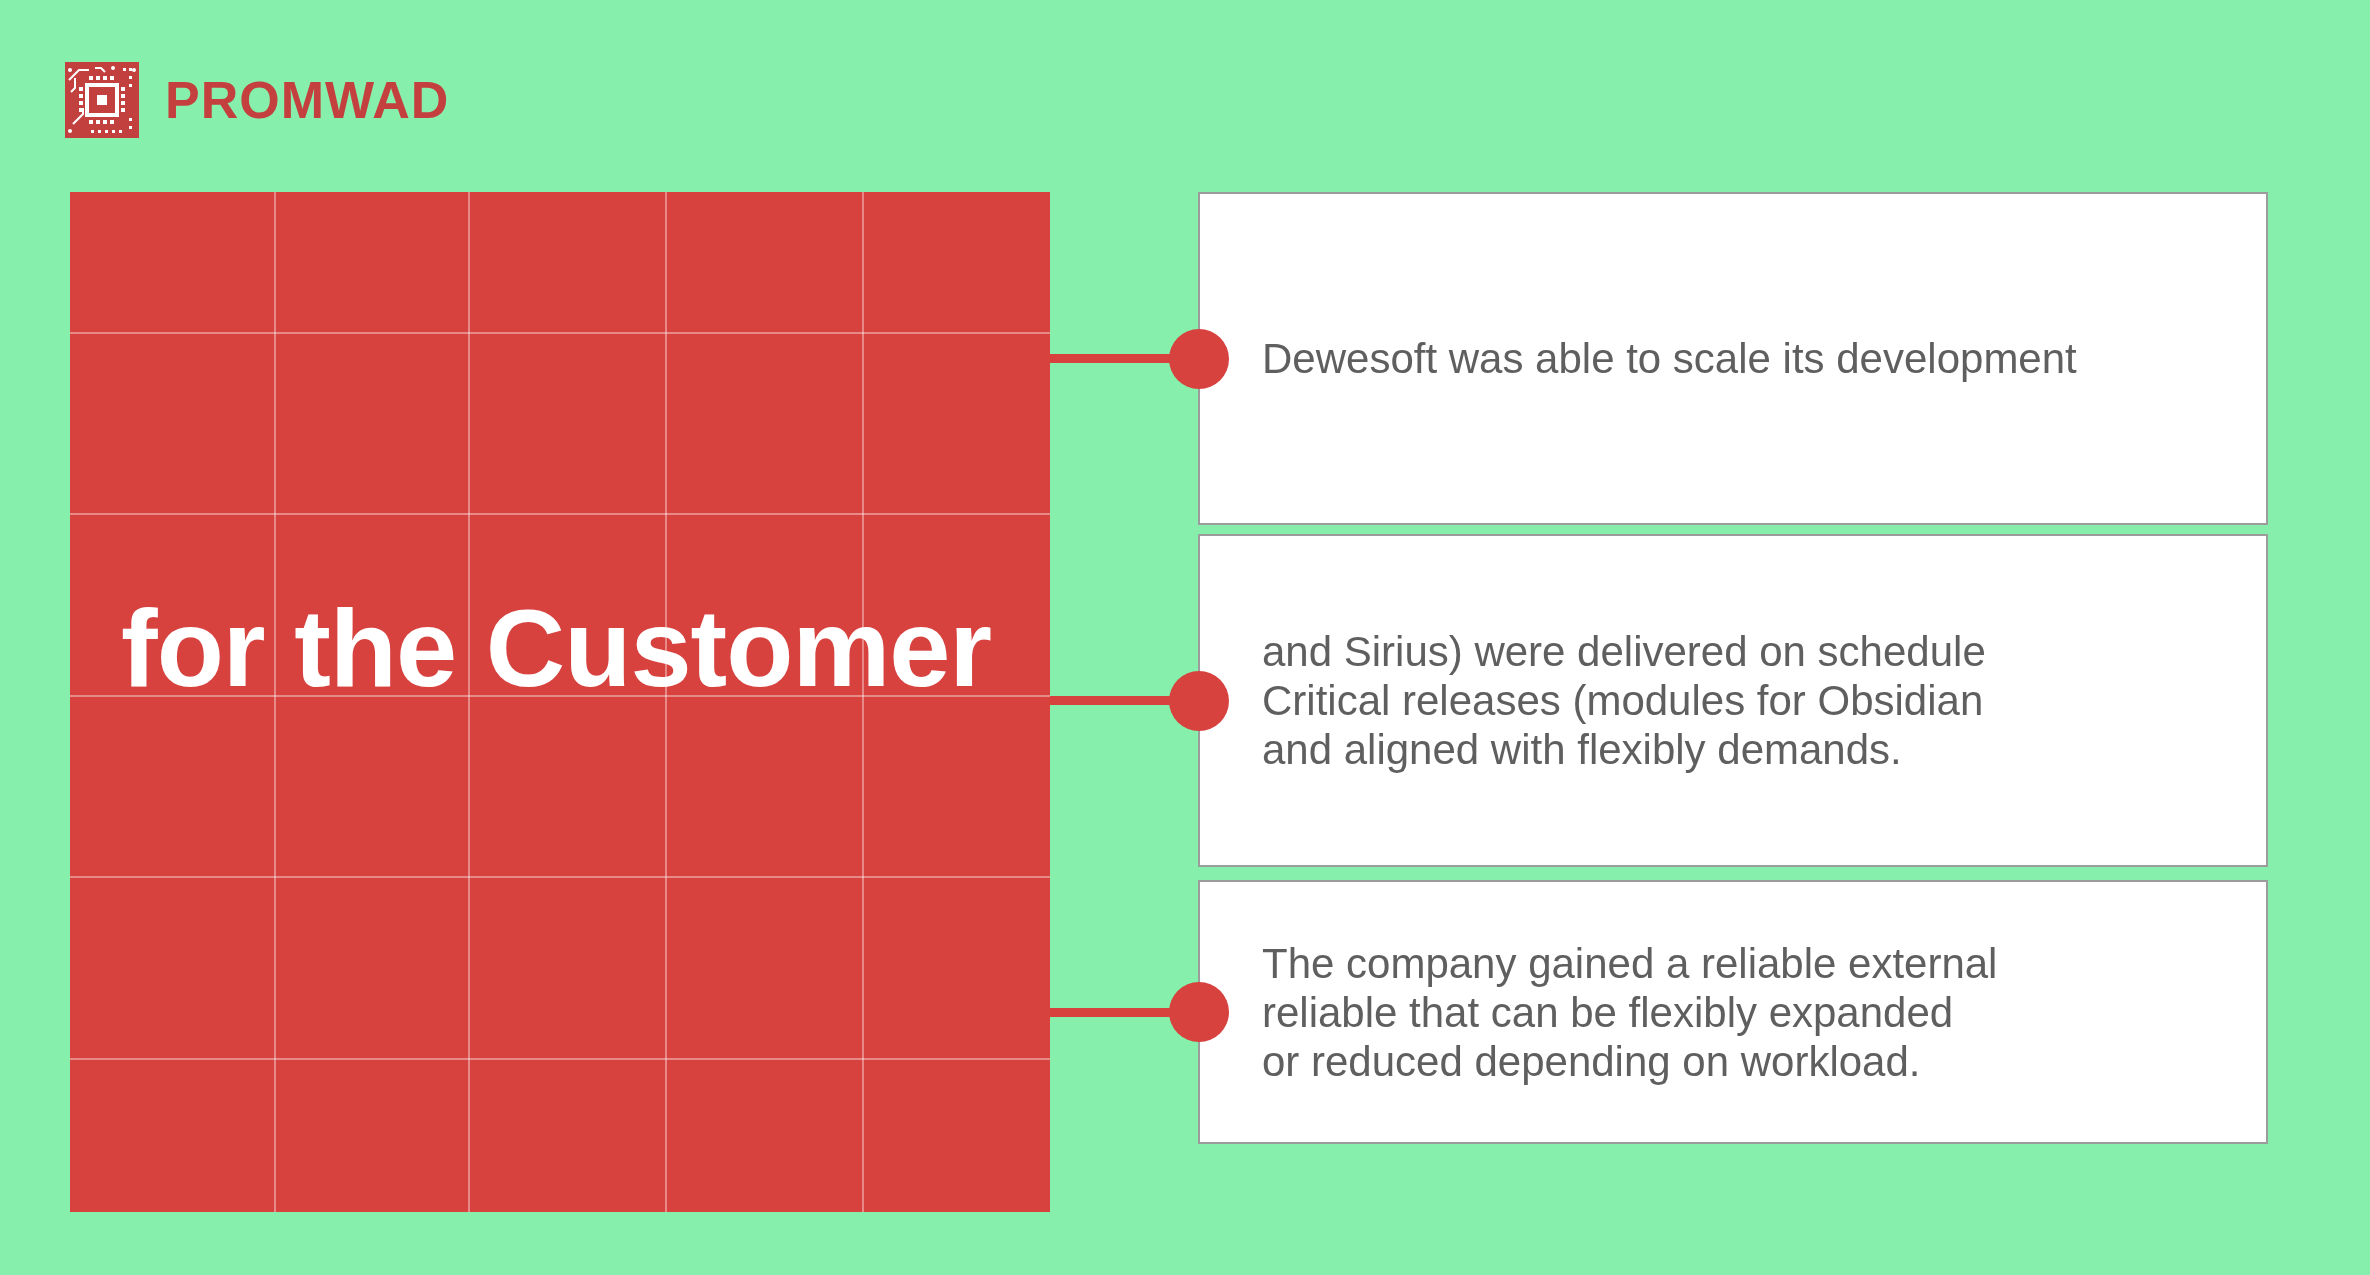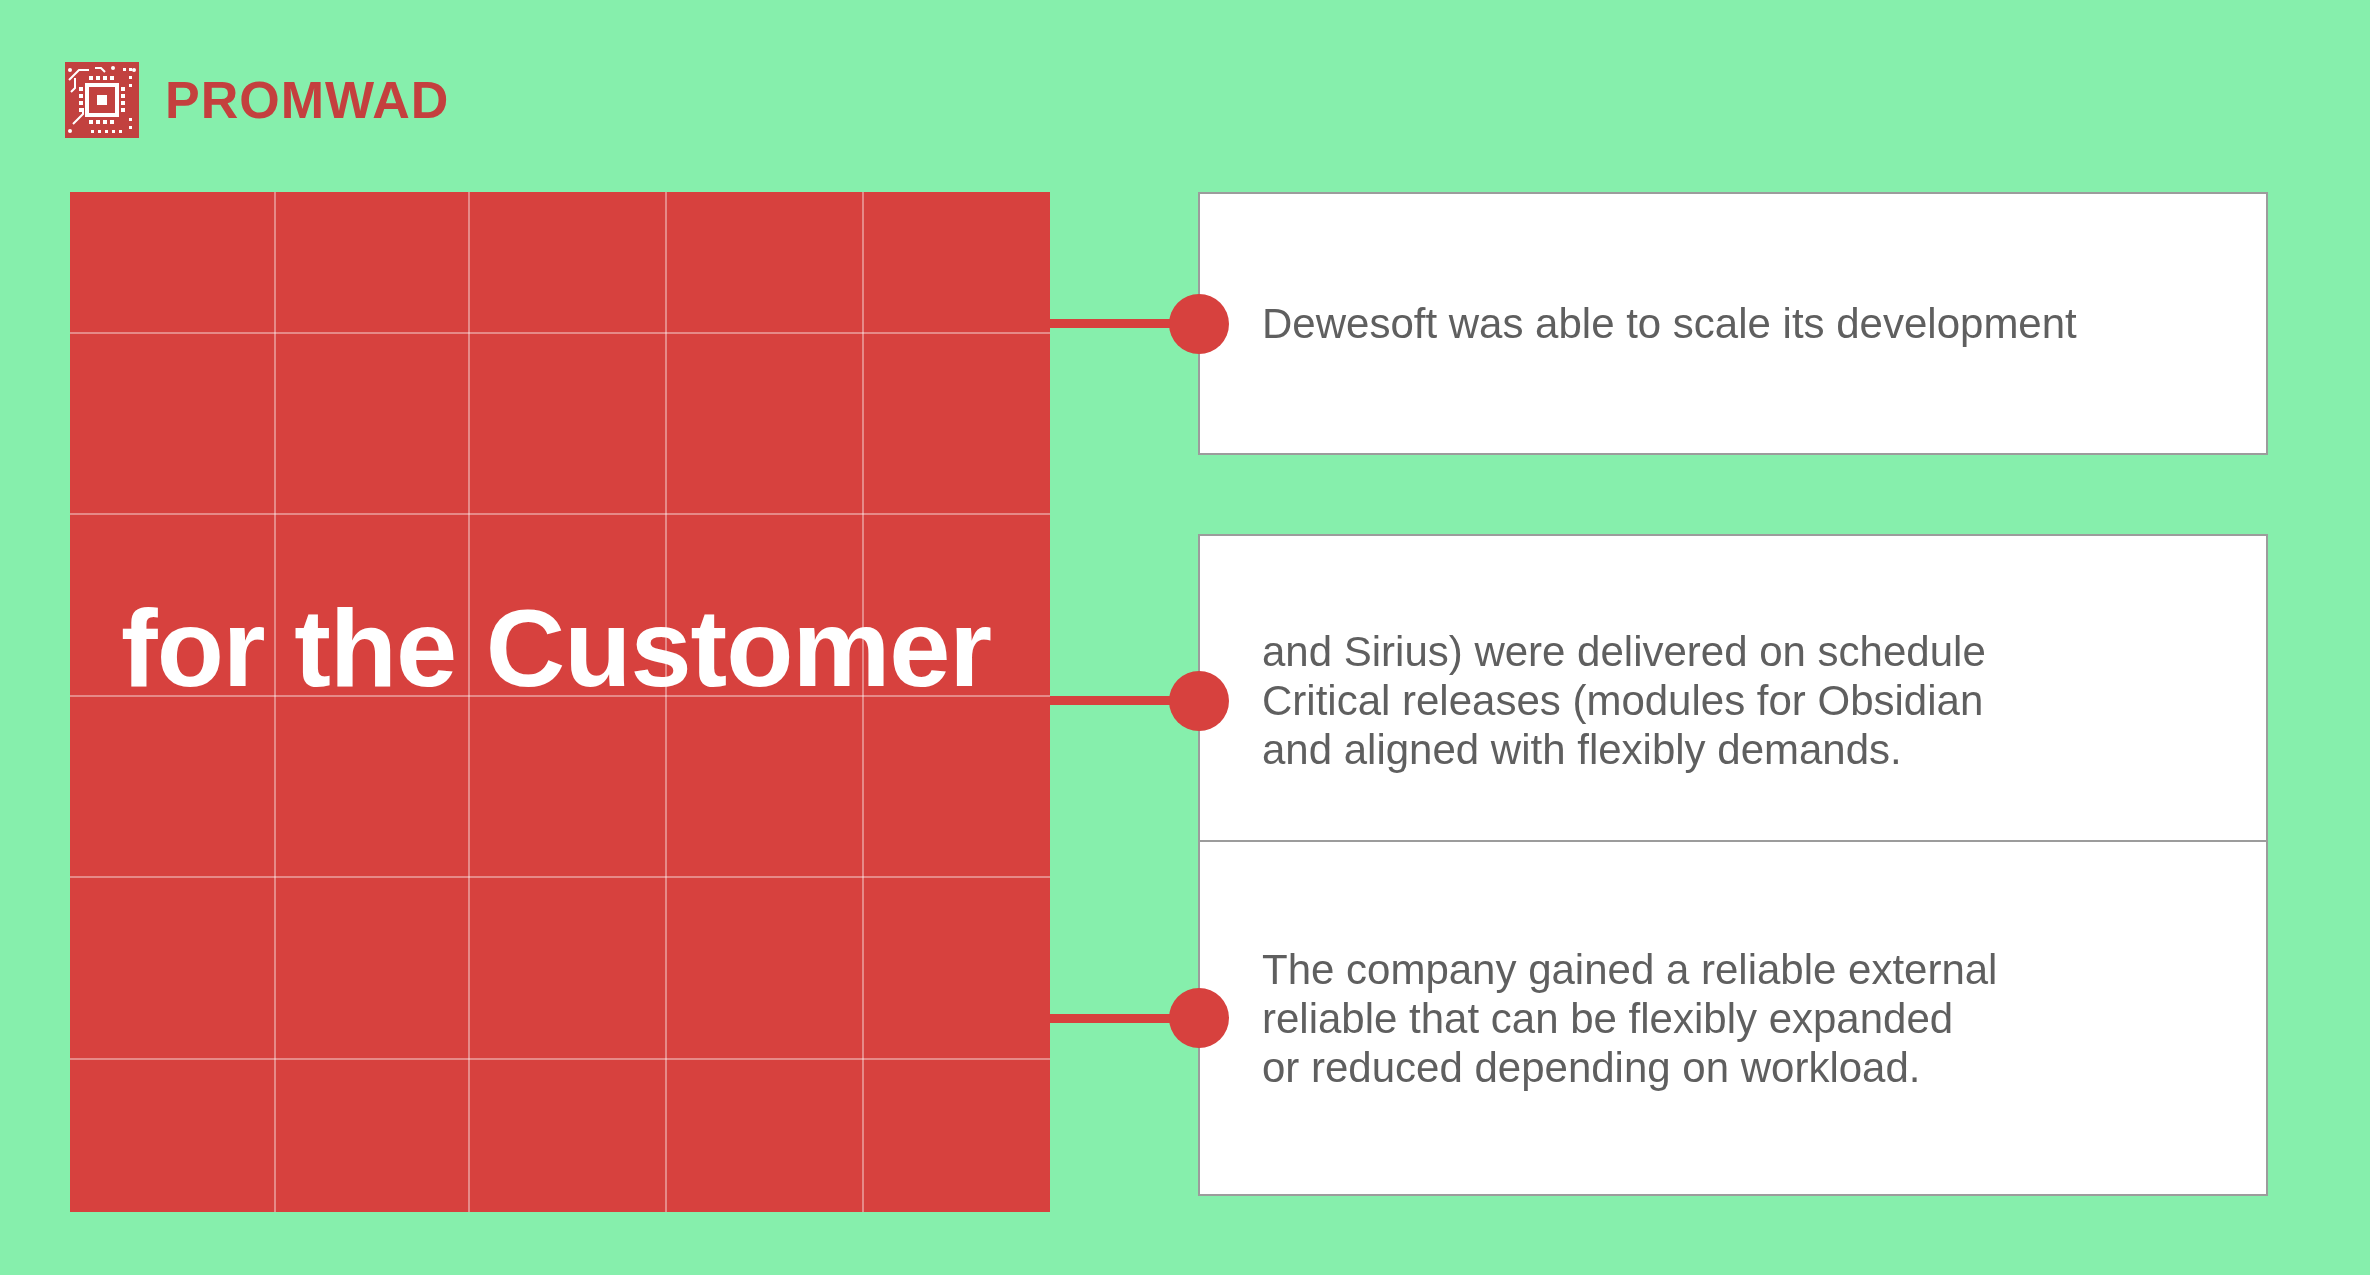--- a/index.html
+++ b/index.html
@@ -33,23 +33,23 @@
     color:#ffffff;font-size:110px;font-weight:bold;line-height:104px;
     letter-spacing:-1px;white-space:nowrap;
   }
   
   .card{
     position:absolute;left:1198px;width:1070px;
     background:#ffffff;border:2px solid #9c9c9c;
     box-sizing:border-box;
     display:flex;align-items:center;
   }
-  .card-1{top:192px;height:263px;}
+  .card-1{top:192px;height:333px;}
   .card-2{top:534px;height:333px;}
-  .card-3{top:840px;height:356px;}
+  .card-3{top:880px;height:264px;}
   .card-text{
     padding-left:62px;padding-right:50px;
     color:#5f5f5f;font-size:42px;line-height:49px;
   }
   .card-text span{display:block;}
   .connector{
     position:absolute;left:-150px;top:50%;
     width:150px;height:9px;margin-top:-4.5px;
     background:#d7413e;
   }

